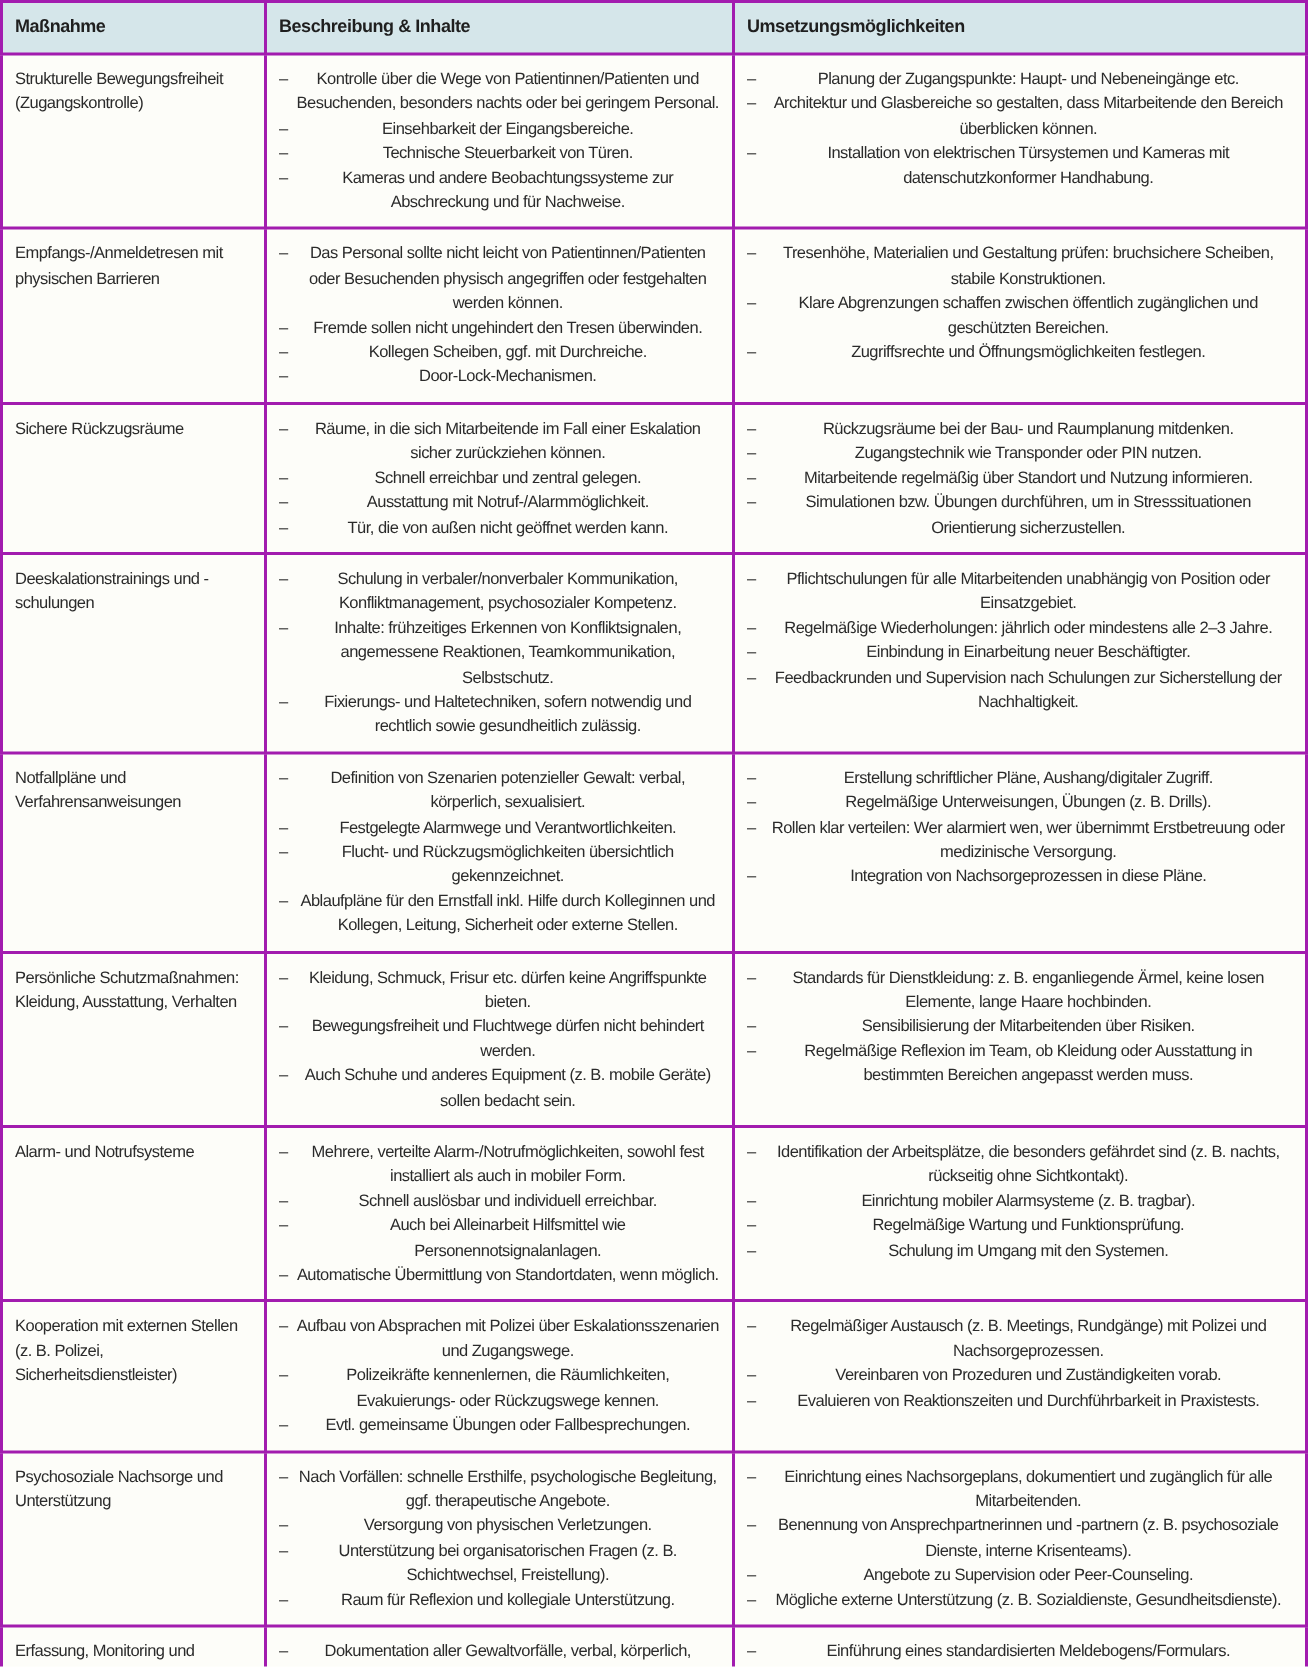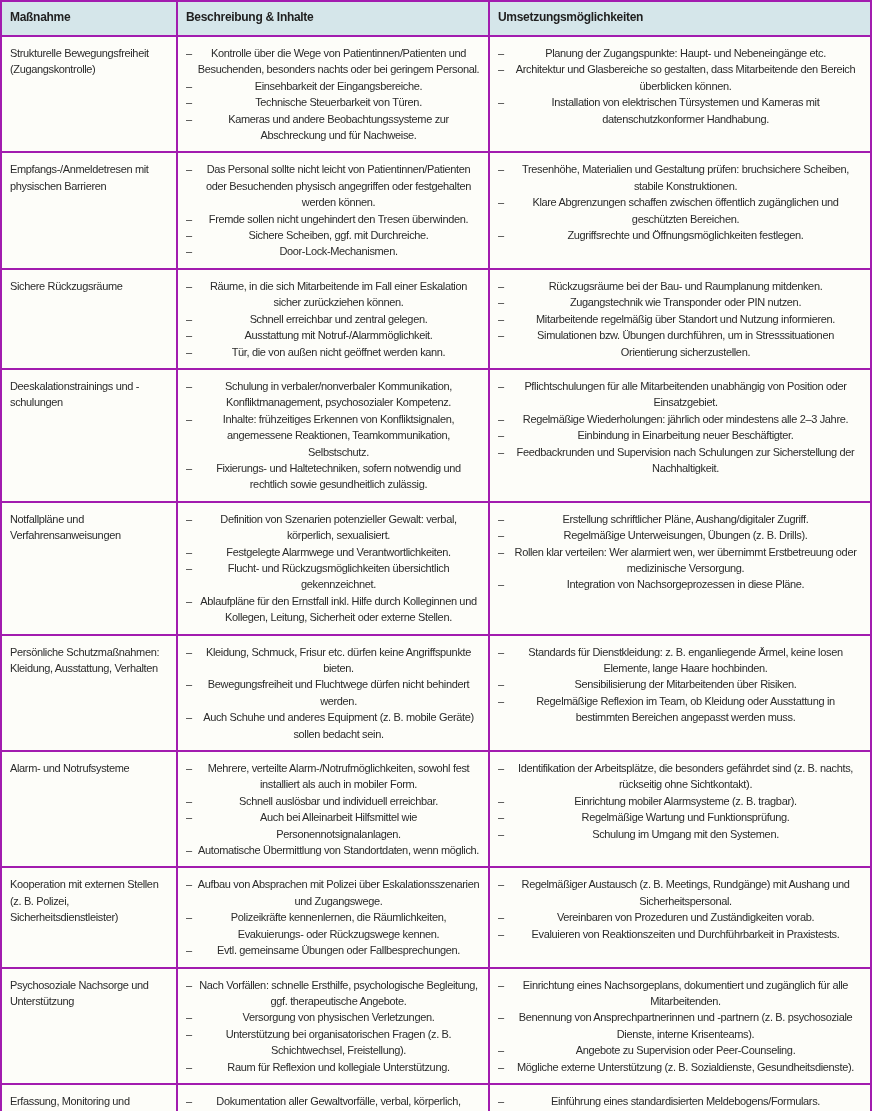--- a/index.html
+++ b/index.html
@@ -94,21 +94,21 @@
             <li>Installation von elektrischen Türsystemen und Kameras mit datenschutzkonformer Handhabung.</li>
           </ul>
         </td>
       </tr>
       <tr class="r2">
         <td class="name">Empfangs-/Anmeldetresen mit physischen Barrieren</td>
         <td>
           <ul class="items">
             <li>Das Personal sollte nicht leicht von Patientinnen/Patienten oder Besuchenden physisch angegriffen oder festgehalten werden können.</li>
             <li>Fremde sollen nicht ungehindert den Tresen überwinden.</li>
-            <li>Sichere Scheiben, ggf. mit Durchreiche.</li>
+            <li>Kollegen Scheiben, ggf. mit Durchreiche.</li>
             <li>Door-Lock-Mechanismen.</li>
           </ul>
         </td>
         <td>
           <ul class="items">
             <li>Tresenhöhe, Materialien und Gestaltung prüfen: bruchsichere Scheiben, stabile Konstruktionen.</li>
             <li>Klare Abgrenzungen schaffen zwischen öffentlich zugänglichen und geschützten Bereichen.</li>
             <li>Zugriffsrechte und Öffnungsmöglichkeiten festlegen.</li>
           </ul>
         </td>
@@ -209,21 +209,21 @@
         <td class="name">Kooperation mit externen Stellen (z. B. Polizei, Sicherheitsdienstleister)</td>
         <td>
           <ul class="items">
             <li>Aufbau von Absprachen mit Polizei über Eskalationsszenarien und Zugangswege.</li>
             <li>Polizeikräfte kennenlernen, die Räumlichkeiten, Evakuierungs- oder Rückzugswege kennen.</li>
             <li>Evtl. gemeinsame Übungen oder Fallbesprechungen.</li>
           </ul>
         </td>
         <td>
           <ul class="items">
-            <li>Regelmäßiger Austausch (z. B. Meetings, Rundgänge) mit Aushang und Sicherheitspersonal.</li>
+            <li>Regelmäßiger Austausch (z. B. Meetings, Rundgänge) mit Polizei und Nachsorgeprozessen.</li>
             <li>Vereinbaren von Prozeduren und Zuständigkeiten vorab.</li>
             <li>Evaluieren von Reaktionszeiten und Durchführbarkeit in Praxistests.</li>
           </ul>
         </td>
       </tr>
       <tr class="r9">
         <td class="name">Psychosoziale Nachsorge und Unterstützung</td>
         <td>
           <ul class="items">
             <li>Nach Vorfällen: schnelle Ersthilfe, psychologische Begleitung, ggf. therapeutische Angebote.</li>

